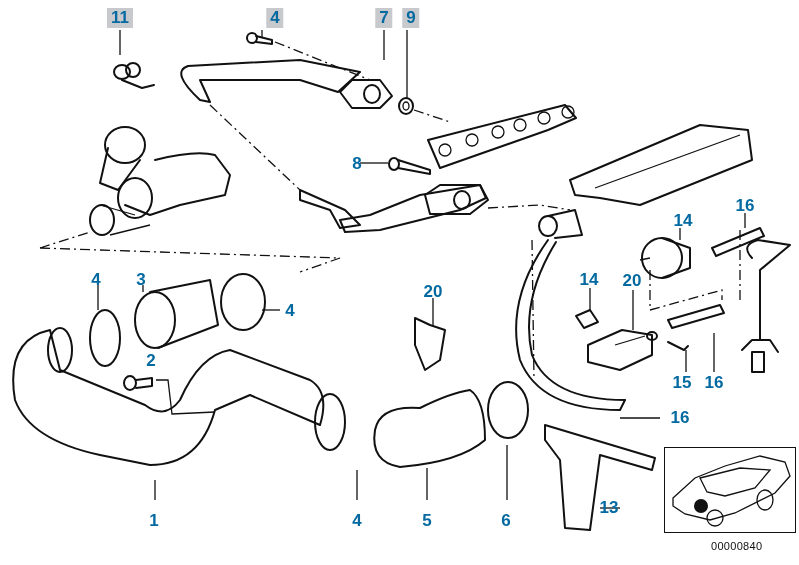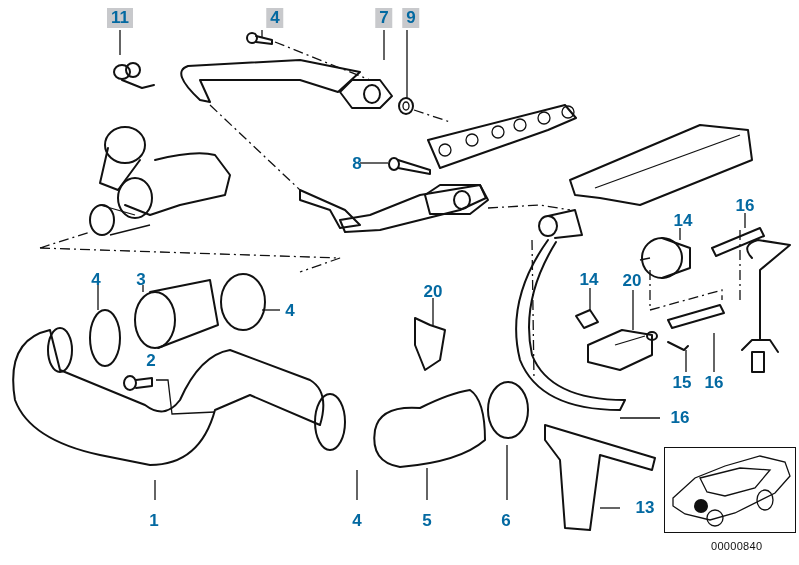--- a/index.html
+++ b/index.html
@@ -193,21 +193,21 @@
 <span class="lbl" style="left:680px;top:418px">16</span>
 <span class="lbl" style="left:433px;top:292px">20</span>
 <span class="lbl" style="left:96px;top:280px">4</span>
 <span class="lbl" style="left:141px;top:280px">3</span>
 <span class="lbl" style="left:290px;top:311px">4</span>
 <span class="lbl" style="left:151px;top:361px">2</span>
 <span class="lbl" style="left:154px;top:521px">1</span>
 <span class="lbl" style="left:357px;top:521px">4</span>
 <span class="lbl" style="left:427px;top:521px">5</span>
 <span class="lbl" style="left:506px;top:521px">6</span>
-<span class="lbl" style="left:645px;top:508px">13</span>
+<span class="lbl" style="left:609px;top:508px">13</span>
 
 <div class="inset">
   <svg width="130" height="84" viewBox="0 0 130 84">
     <path class="thin" d="M8 50 L30 30 L60 18 L95 8 L120 14 L125 28 L110 45 L70 65 L45 72 L20 66 L8 58 Z"></path>
     <path class="thin" d="M35 30 L75 20 L105 22 L90 40 L60 48 L42 44 Z"></path>
     <ellipse class="thin" cx="100" cy="52" rx="8" ry="10"></ellipse>
     <ellipse class="thin" cx="50" cy="70" rx="8" ry="8"></ellipse>
     <circle cx="36" cy="58" r="7" fill="#111"></circle>
   </svg>
 </div>

